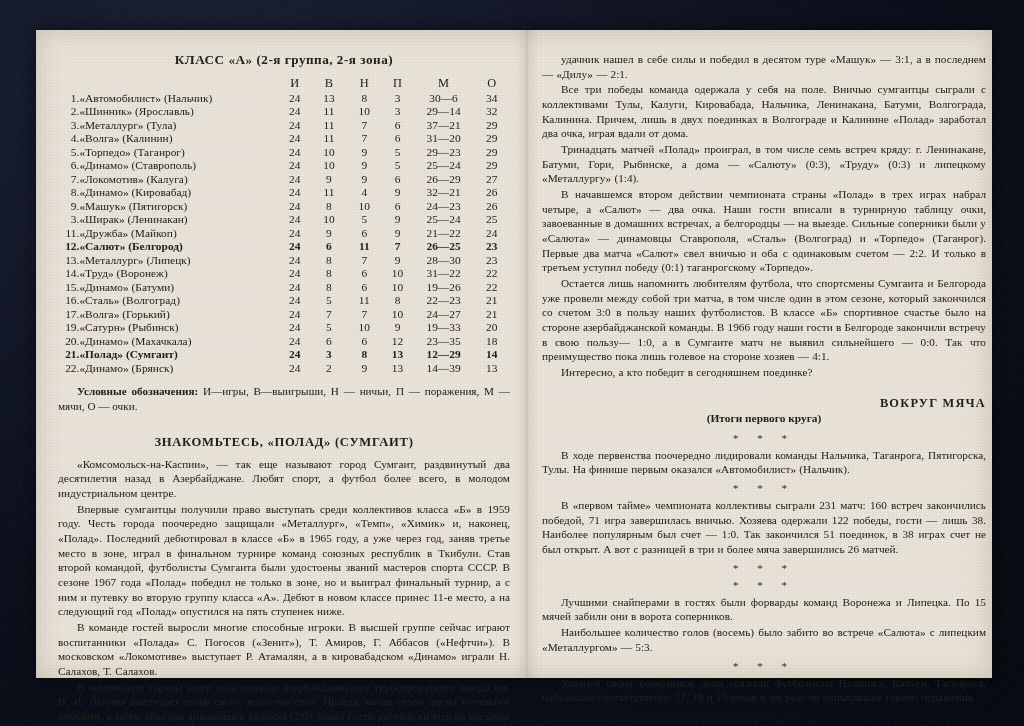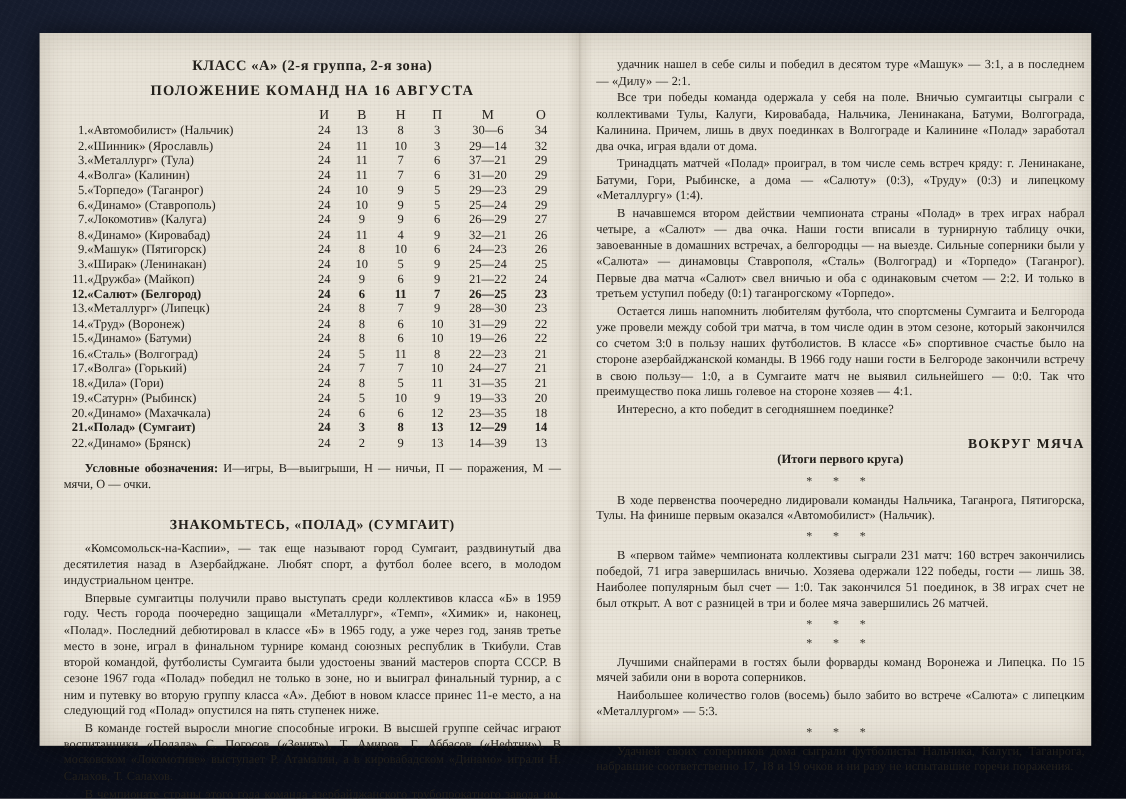--- a/index.html
+++ b/index.html
@@ -133,21 +133,20 @@
 <div id="page">
   <div class="paper-tone"></div>
   <div class="grain"></div>
   <div class="fold"></div>
   <div class="edge-shade"></div>
 
   <div class="col" id="col-left">
 
     <h1 class="title">
       <span class="l1">КЛАСС «А» (2-я группа, 2-я зона)</span>
-      <span class="l2">ПОЛОЖЕНИЕ КОМАНД НА 16 АВГУСТА</span>
     </h1>
 
     <table class="standings">
       <thead>
         <tr>
           <th class="team-h" colspan="2"></th>
           <th class="c-i">И</th>
           <th class="c-v">В</th>
           <th class="c-n">Н</th>
           <th class="c-p">П</th>
@@ -286,21 +285,21 @@
             <td class="num c-m">28—30</td>
             <td class="num c-o">23</td>
           </tr>
           <tr>
             <td class="rank">14.</td>
             <td class="team">«Труд»  (Воронеж)</td>
             <td class="num c-i">24</td>
             <td class="num c-v">8</td>
             <td class="num c-n">6</td>
             <td class="num c-p">10</td>
-            <td class="num c-m">31—29</td>
+            <td class="num c-m">31—22</td>
             <td class="num c-o">22</td>
           </tr>
           <tr>
             <td class="rank">15.</td>
             <td class="team">«Динамо»  (Батуми)</td>
             <td class="num c-i">24</td>
             <td class="num c-v">8</td>
             <td class="num c-n">6</td>
             <td class="num c-p">10</td>
             <td class="num c-m">19—26</td>
@@ -317,30 +316,20 @@
             <td class="num c-o">21</td>
           </tr>
           <tr>
             <td class="rank">17.</td>
             <td class="team">«Волга»  (Горький)</td>
             <td class="num c-i">24</td>
             <td class="num c-v">7</td>
             <td class="num c-n">7</td>
             <td class="num c-p">10</td>
             <td class="num c-m">24—27</td>
-            <td class="num c-o">21</td>
-          </tr>
-          <tr>
-            <td class="rank">18.</td>
-            <td class="team">«Дила»  (Гори)</td>
-            <td class="num c-i">24</td>
-            <td class="num c-v">8</td>
-            <td class="num c-n">5</td>
-            <td class="num c-p">11</td>
-            <td class="num c-m">31—35</td>
             <td class="num c-o">21</td>
           </tr>
           <tr>
             <td class="rank">19.</td>
             <td class="team">«Сатурн»  (Рыбинск)</td>
             <td class="num c-i">24</td>
             <td class="num c-v">5</td>
             <td class="num c-n">10</td>
             <td class="num c-p">9</td>
             <td class="num c-m">19—33</td>

